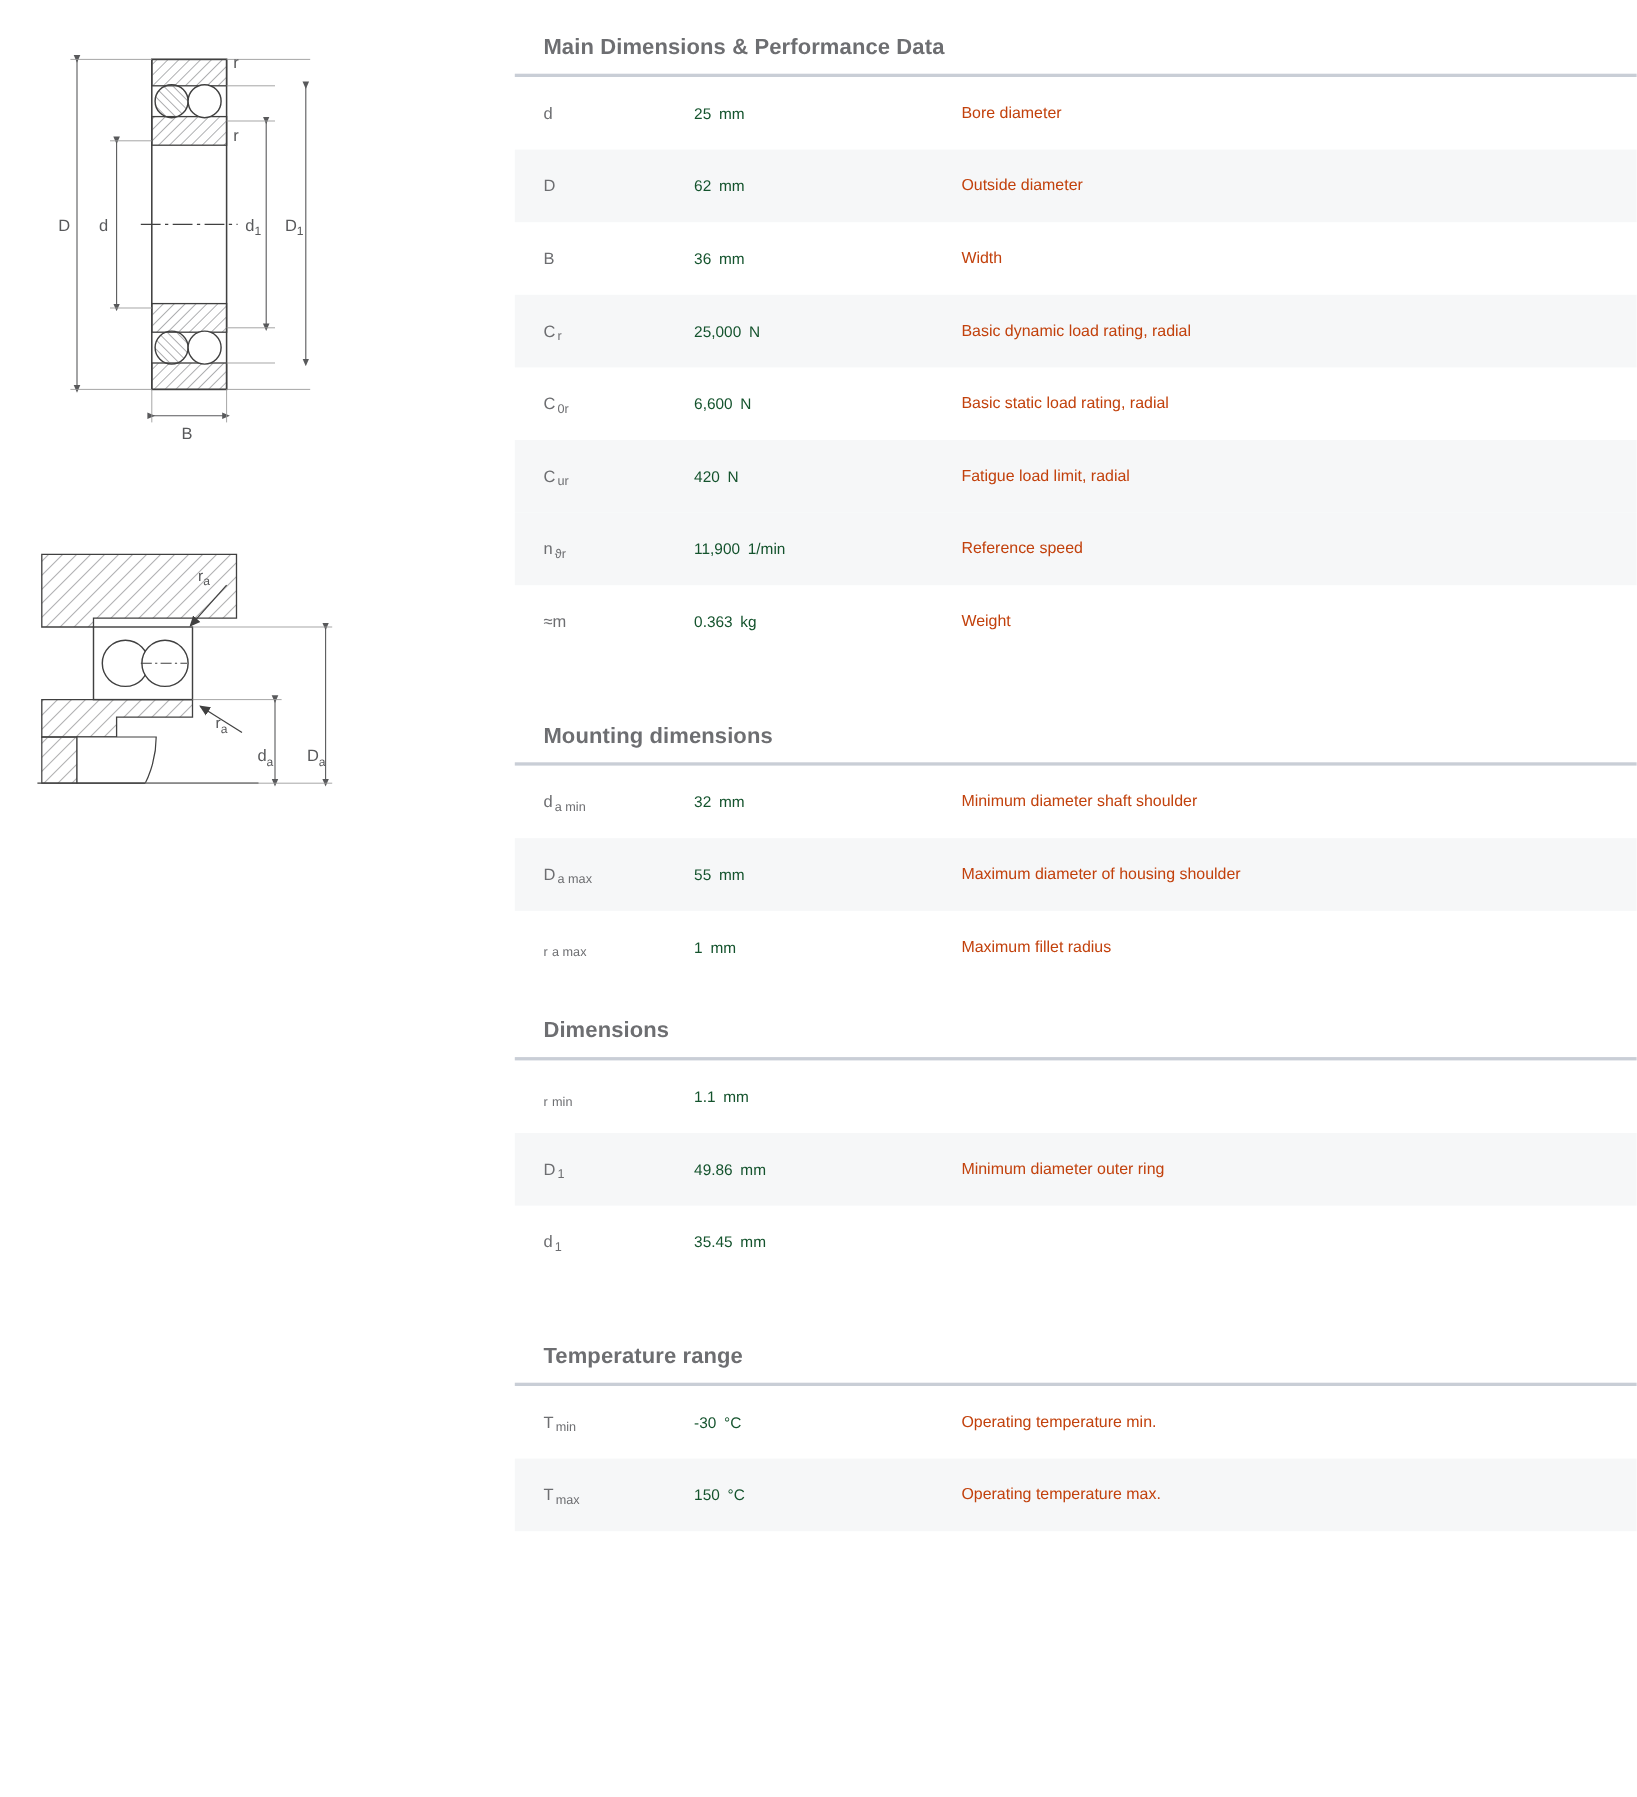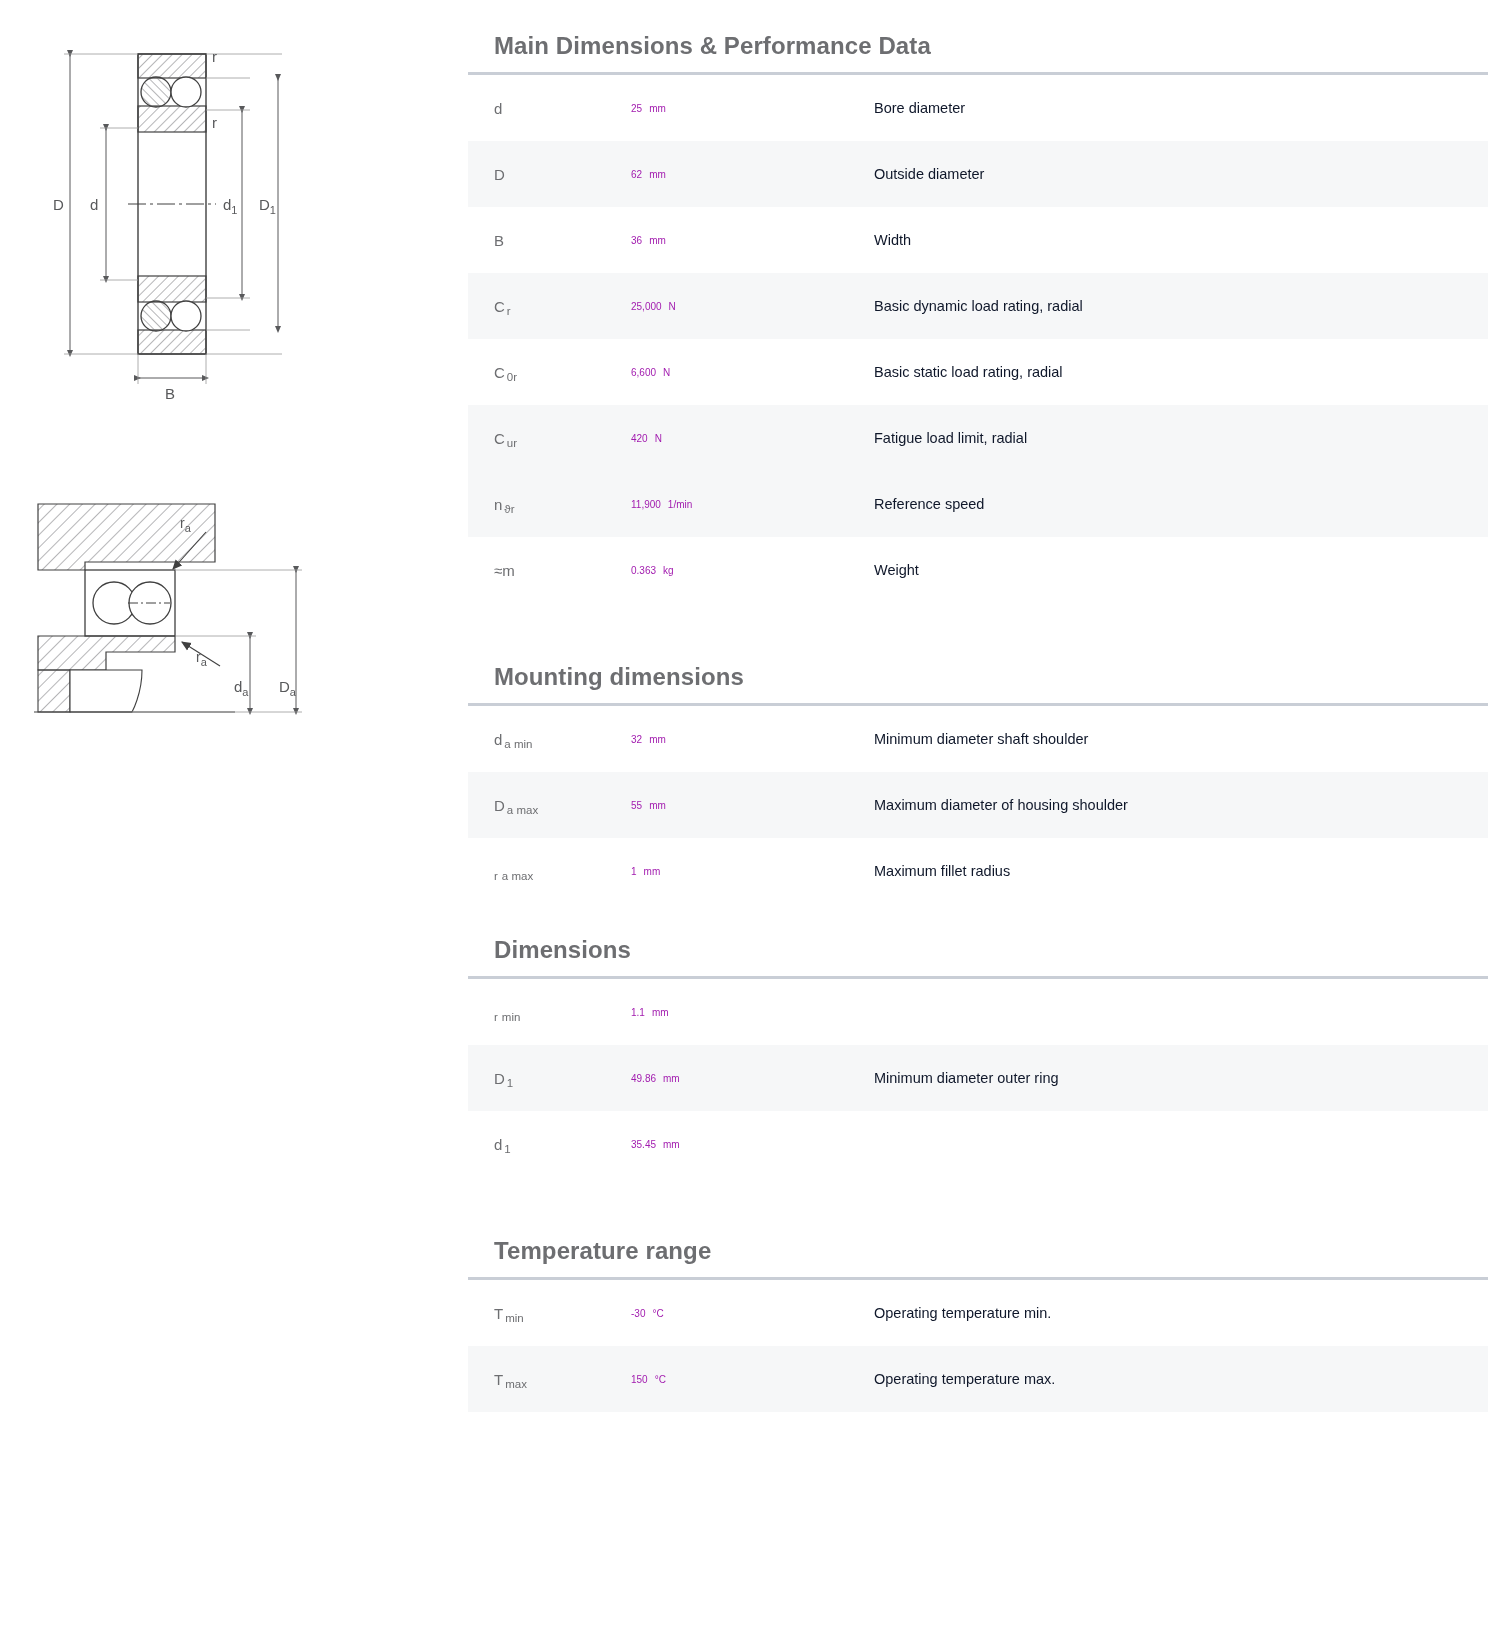--- a/index.html
+++ b/index.html
@@ -33,21 +33,21 @@
   #drawing-mounting { top: 474px; left: 10px; }
 
   
   .right-col {
     flex: 1 1 auto;
     padding-top: 32px;
     padding-right: 0px;
   }
   .section { margin-bottom: 4px; }
   .section-title {
-    font-size: 24px;
+    font-size: 20px;
     font-weight: bold;
     color: #6d6e71;
     margin: 0 12px 12px 26px;
     letter-spacing: 0.1px;
   }
   .table {
     border-top: 3px solid #c9ced6;
     width: 100%;
   }
   .row {
@@ -75,28 +75,28 @@
   .cell-sym .pre {
     font-size: 11.5px;
     vertical-align: baseline;
     position: relative;
     top: 3px;
     padding-right: 2px;
   }
   .cell-val {
     flex: 0 0 243px;
     box-sizing: border-box;
-    color: #a21caf;
-    font-size: 10px;
+    color: #14532d;
+    font-size: 14px;
     white-space: nowrap;
   }
   .cell-val .unit { padding-left: 7px; }
   .cell-desc {
     flex: 1 1 auto;
-    color: #0f172a;
+    color: #c2410c;
     font-size: 14.5px;
   }
   .spacer-sm { height: 28px; }
   .spacer-lg { height: 56px; }
 </style>
 </head>
 <body>
 
 <div class="page">
 

